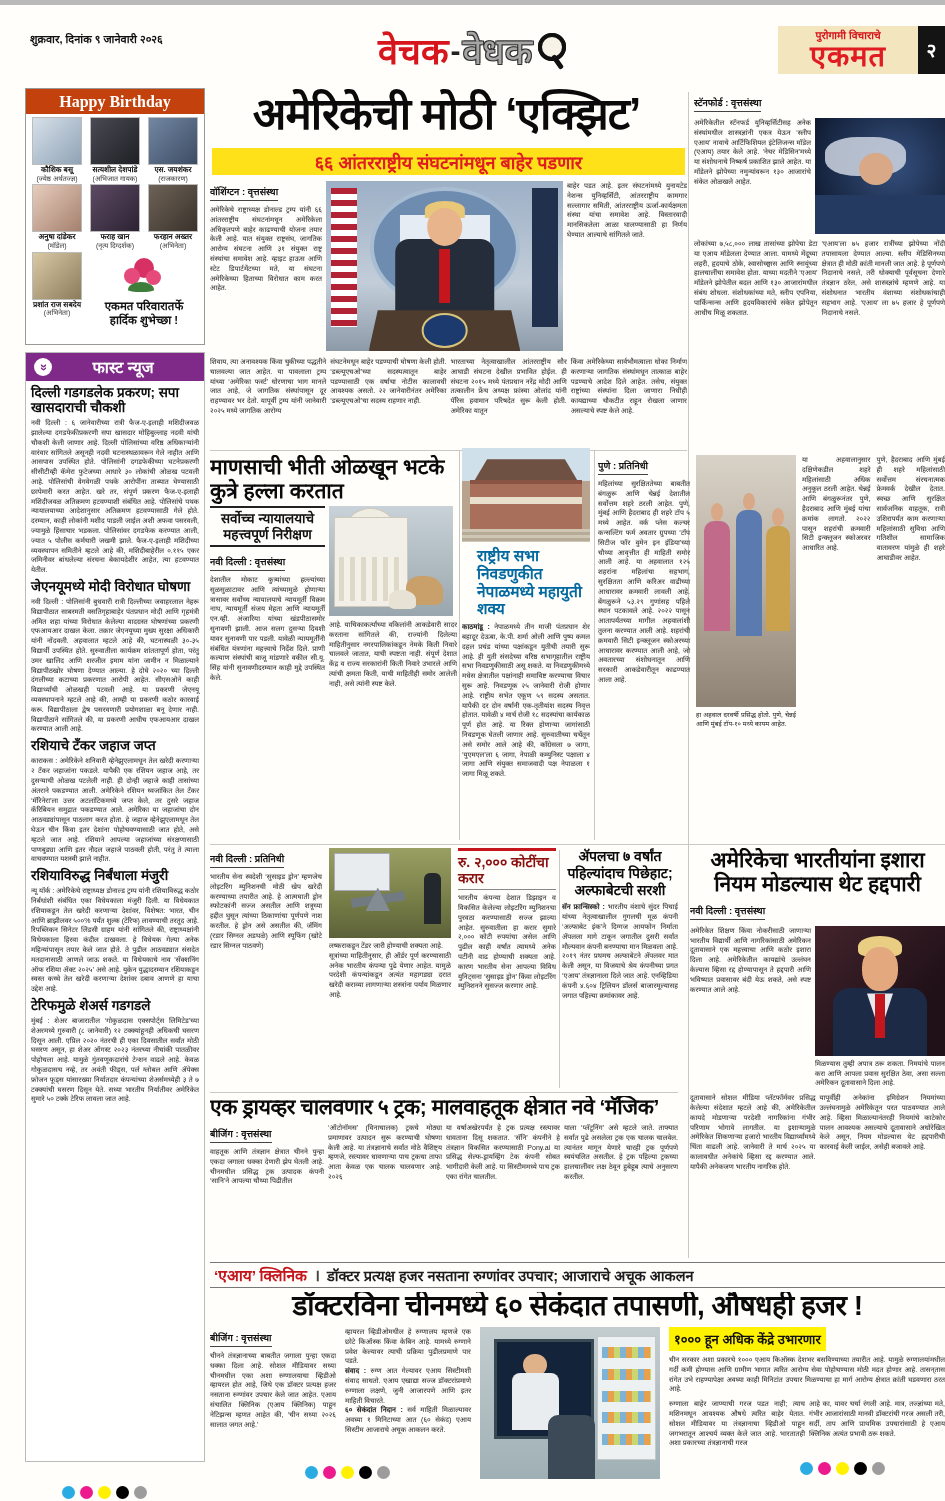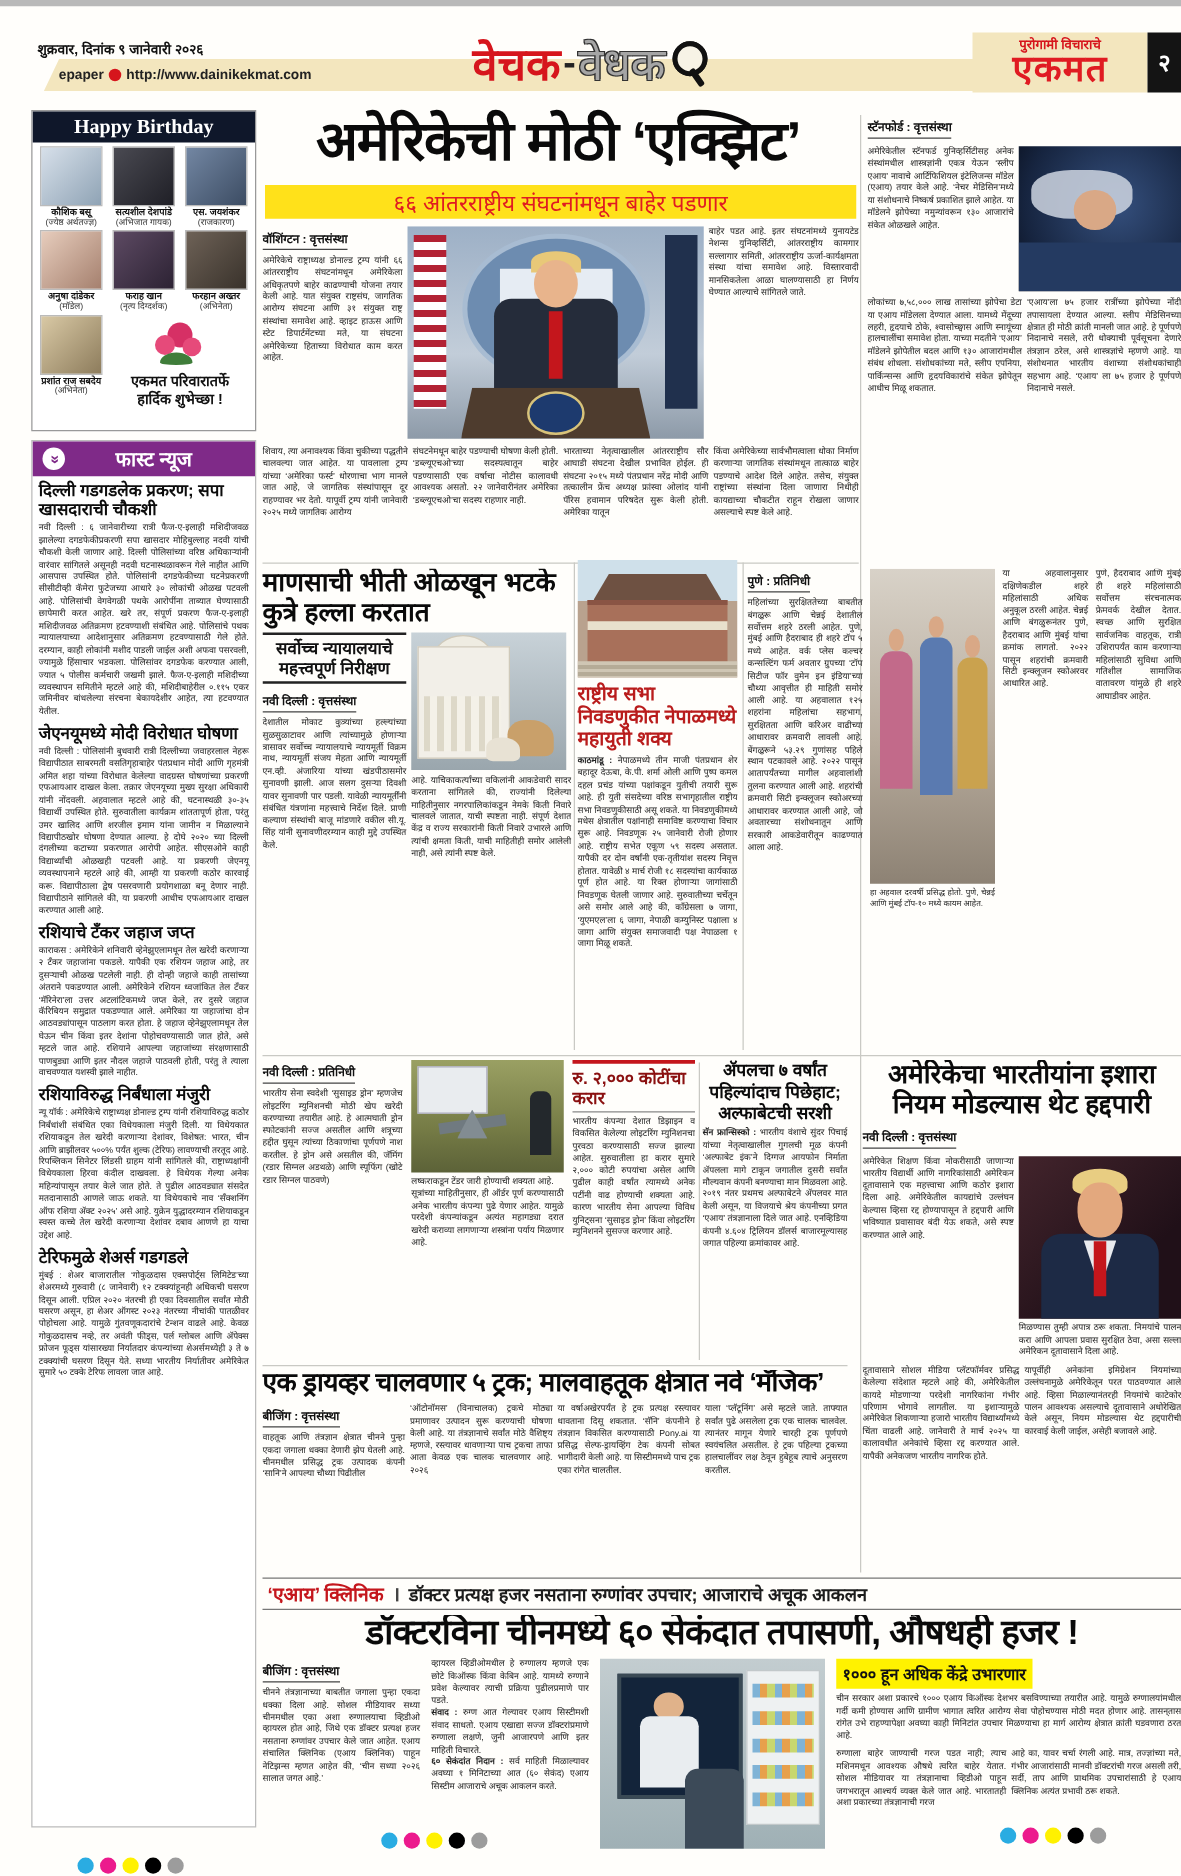--- a/index.html
+++ b/index.html
@@ -28,21 +28,21 @@
   .logo .l2{font-size:36px;font-weight:400;color:#a5a5a5;text-shadow:1px 1px 0 #333,-1px -1px 0 #333,1px -1px 0 #333,-1px 1px 0 #333}
   .mag{position:relative;width:34px;height:40px;flex:none}
   .mag .lens{position:absolute;left:4px;top:2px;width:20px;height:20px;border:4px solid #111;border-radius:50%;background:#f7f3e6}
   .mag .handle{position:absolute;left:21px;top:23px;width:5px;height:16px;background:#111;transform:rotate(-35deg);border-radius:2px}
   .mast{left:778px;top:26px;width:140px;height:48px;background:#f3e6be;text-align:center}
   .mast .tag{font-size:10.5px;font-weight:800;color:#d6151c;margin-top:2px}
   .mast .name{font-family:"Liberation Serif",serif;font-size:29px;font-weight:900;color:#e01b22;line-height:1;letter-spacing:1px}
   .pagebox{left:918px;top:26px;width:27px;height:48px;background:#141414;color:#fff;display:flex;align-items:center;justify-content:center;font-size:19px;font-weight:700}
   
   .bday{left:25px;top:88px;width:180px;height:257px;border:1px solid #999;background:#fff;box-sizing:border-box;overflow:hidden}
-  .bday-h{height:25px;background:#0f172a;color:#fff;display:flex;align-items:center;justify-content:center;
+  .bday-h{height:25px;background:#c2410c;color:#fff;display:flex;align-items:center;justify-content:center;
           font-family:"Liberation Serif",serif;font-size:16px;font-weight:700}
   .bgrid{display:flex;flex-wrap:wrap;padding:3px 2px 0 2px}
   .bcell{width:58px;text-align:center;margin-bottom:2px}
   .bph{width:48px;height:46px;margin:0 auto;border:1px solid #bbb}
   .bname{font-size:7.5px;font-weight:700;line-height:1.15;margin-top:1px}
   .brole{font-size:7px;line-height:1.1;color:#333}
   .b1{background:linear-gradient(135deg,#d7e0ea,#8fa3b5)}
   .b2{background:linear-gradient(135deg,#4a4a52,#1f1f26)}
   .b3{background:linear-gradient(135deg,#7387a3,#3c4c63)}
   .b4{background:linear-gradient(135deg,#e7cdbd,#a5806e)}
@@ -56,21 +56,21 @@
   .fast{left:25px;top:352px;width:180px;height:1110px;border:1px solid #bbb;background:#fff;box-sizing:border-box;overflow:hidden;padding:0 5px}
   .fast-h{height:28px;background:#7f2a88;margin:0 -5px;display:flex;align-items:center;gap:8px;padding-left:8px}
   .fast-h .circ{width:18px;height:18px;border-radius:50%;background:#fff;color:#7f2a88;display:flex;align-items:center;justify-content:center;font-weight:900;font-size:13px}
   .fast-h .circ span{display:inline-block;transform:rotate(-90deg)}
   .fast-h .t{color:#fff;font-size:16px;font-weight:800;flex:1;text-align:center;padding-right:18px}
   .fitem{margin-top:4px}
   .fitem h3{font-size:13.5px;font-weight:800;line-height:1.12;margin:2px 0 3px 0;color:#0c0c0c}
   
   .exit-hl{left:206px;top:92px;width:481px;text-align:center;font-size:44px;font-weight:900;letter-spacing:-1px;line-height:1;color:#0a0a0a}
   .yellowband{left:212px;top:148px;width:473px;height:27px;background:#ffe11a;display:flex;align-items:center;justify-content:center}
-  .yellowband span{color:#e01b22;font-size:18px;font-weight:400}
+  .yellowband span{color:#e01b22;font-size:18px;font-weight:700}
   .exit-body{left:210px;top:181px;width:477px;height:266px;overflow:hidden}
   .ph1{width:237px;height:170px;background:linear-gradient(180deg,#9db0c6,#c2cdd9 60%,#8d9aa8)}
   .ph1 .seal{position:absolute;left:50%;top:6%;width:60%;height:66%;transform:translateX(-50%);border-radius:50%;background:#6d8cb0;box-shadow:0 0 0 4px #a8bcd2}
   .ph1 .wh{position:absolute;left:50%;top:20%;width:38%;height:16%;transform:translateX(-50%);background:#e6ecf3;box-shadow:0 2px 0 #b9c6d6}
   .ph1 .fig{position:absolute;left:50%;bottom:16%;width:42%;height:50%;transform:translateX(-50%);background:#252c3a;border-radius:14px 14px 0 0}
   .ph1 .face{position:absolute;left:50%;top:16%;width:15%;height:22%;transform:translateX(-50%);background:#e8b48c;border-radius:50%}
   .ph1 .hair{position:absolute;left:50%;top:12%;width:17%;height:10%;transform:translateX(-50%);background:#e8c878;border-radius:50% 50% 0 0}
   .ph1 .tie{position:absolute;left:50%;top:40%;width:5%;height:32%;transform:translateX(-50%);background:#c4161c}
   .ph1 .pod{position:absolute;left:50%;bottom:0;width:64%;height:24%;transform:translateX(-50%);background:#4e3c2e;clip-path:polygon(6% 0,94% 0,100% 100%,0 100%)}
   .ph1 .pseal{position:absolute;left:50%;bottom:2%;width:18%;height:18%;transform:translateX(-50%);border-radius:50%;background:#1d3a6e;border:2px solid #d8c37a}
@@ -88,21 +88,21 @@
   .dogs h1{font-size:21px;font-weight:900;line-height:1.12;margin:0 0 4px 0;color:#0a0a0a}
   .subbox{border-top:2px solid #222;border-bottom:2px solid #222;padding:3px 2px;text-align:center;font-size:13.5px;font-weight:800;line-height:1.15;margin-bottom:4px}
   .ph3{width:124px;height:110px;background:linear-gradient(180deg,#c8d2d8,#9aa6ad)}
   .ph3 .bld{position:absolute;left:4%;top:10%;width:58%;height:80%;background:#f2efe8;border:1px solid #cfc9ba}
   .ph3 .dome{position:absolute;left:14%;top:2%;width:38%;height:34%;background:#efece2;border-radius:50% 50% 0 0;border:1px solid #cfc9ba}
   .ph3 .cols{position:absolute;left:8%;top:46%;width:50%;height:40%;background:repeating-linear-gradient(90deg,#ddd8c8 0 5px,#f4f1e8 5px 11px)}
   .ph3 .dog1{position:absolute;right:8%;bottom:10%;width:30%;height:26%;background:#c9a06a;border-radius:40% 50% 20% 20%}
   .ph3 .dog2{position:absolute;right:30%;bottom:6%;width:22%;height:18%;background:#e8e2d4;border-radius:40% 50% 20% 20%}
   
   .nepal{left:462px;top:448px;width:128px;height:394px;overflow:hidden}
-  .nepal h1{font-size:15.5px;font-weight:800;line-height:1.15;margin:5px 0 4px 0;color:#b91c1c}
+  .nepal h1{font-size:15.5px;font-weight:800;line-height:1.15;margin:5px 0 4px 15px;color:#0369a1}
   .ph4{width:128px;height:94px;background:linear-gradient(180deg,#cfe0ea 35%,#b9a28e 35%)}
   .ph4 .roof{position:absolute;left:10%;top:12%;width:80%;height:22%;background:#6e5142;clip-path:polygon(12% 0,88% 0,100% 100%,0 100%)}
   .ph4 .body{position:absolute;left:6%;top:34%;width:88%;height:50%;background:#a8705a;border-top:4px solid #8a5444}
   .ph4 .band{position:absolute;left:6%;top:52%;width:88%;height:8%;background:#e8e0cc}
   .ph4 .steps{position:absolute;left:0;bottom:0;width:100%;height:14%;background:repeating-linear-gradient(180deg,#cfc6b4 0 3px,#b5ab97 3px 6px)}
   
   .women{left:598px;top:455px;width:347px;height:387px;overflow:hidden}
   .women h1{font-size:21px;font-weight:900;line-height:1.14;margin:0 0 5px 0;text-align:center;color:#0a0a0a}
   .ph5{width:100px;height:252px;background:linear-gradient(180deg,#d8d2c8,#b7ab9c 55%,#8d8274)}
   .ph5 .w1{position:absolute;left:8%;top:26%;width:26%;height:44%;background:#c26a8a;border-radius:10px 10px 0 0}
@@ -154,25 +154,20 @@
   .regdots{display:flex;gap:5px}
   .regdots i{width:13px;height:13px;border-radius:50%}
 </style>
 </head>
 <body>
 
 <div class="page">
 
   <div class="abs graybar"></div>
   <div class="abs hdr-date">शुक्रवार, दिनांक ९ जानेवारी २०२६</div>
-  <div class="abs cream">
-    <span class="ep">epaper</span>
-    <span class="epicon"></span>
-    <span class="url">http://www.dainikekmat.com</span>
-  </div>
   <div class="abs logo">
     <span class="l1">वेचक</span>
     <span class="sep">-</span>
     <span class="l2">वेधक</span>
     <span class="mag">
         <i class="lens" style="position:absolute"></i>
         <span class="lens"></span>
         <span class="handle"></span>
       </span>
   </div>

